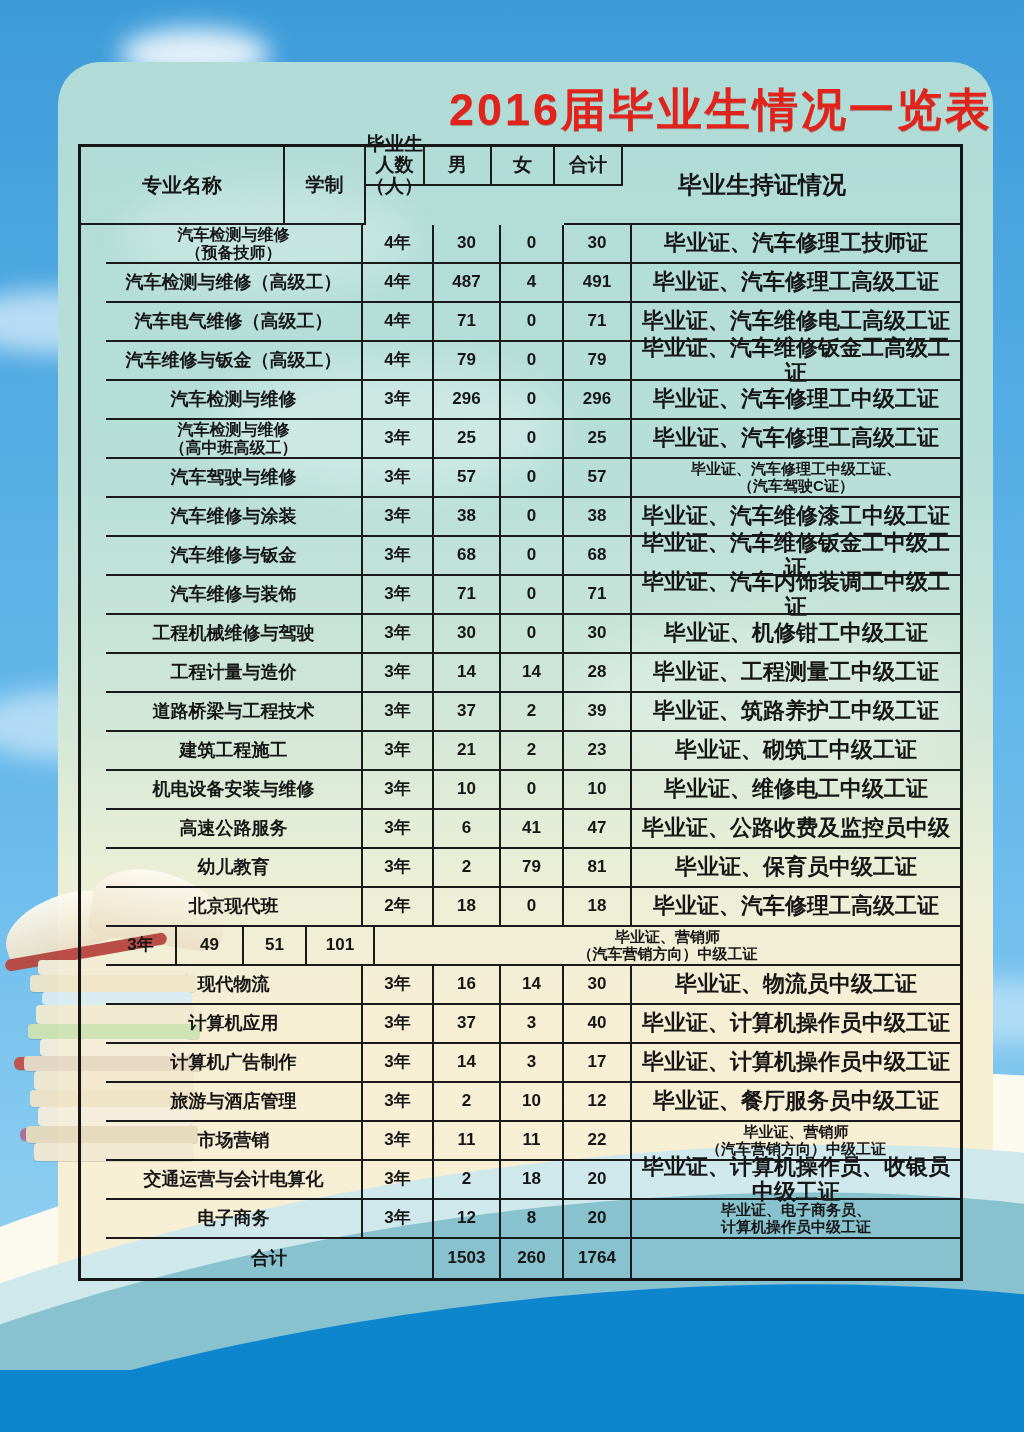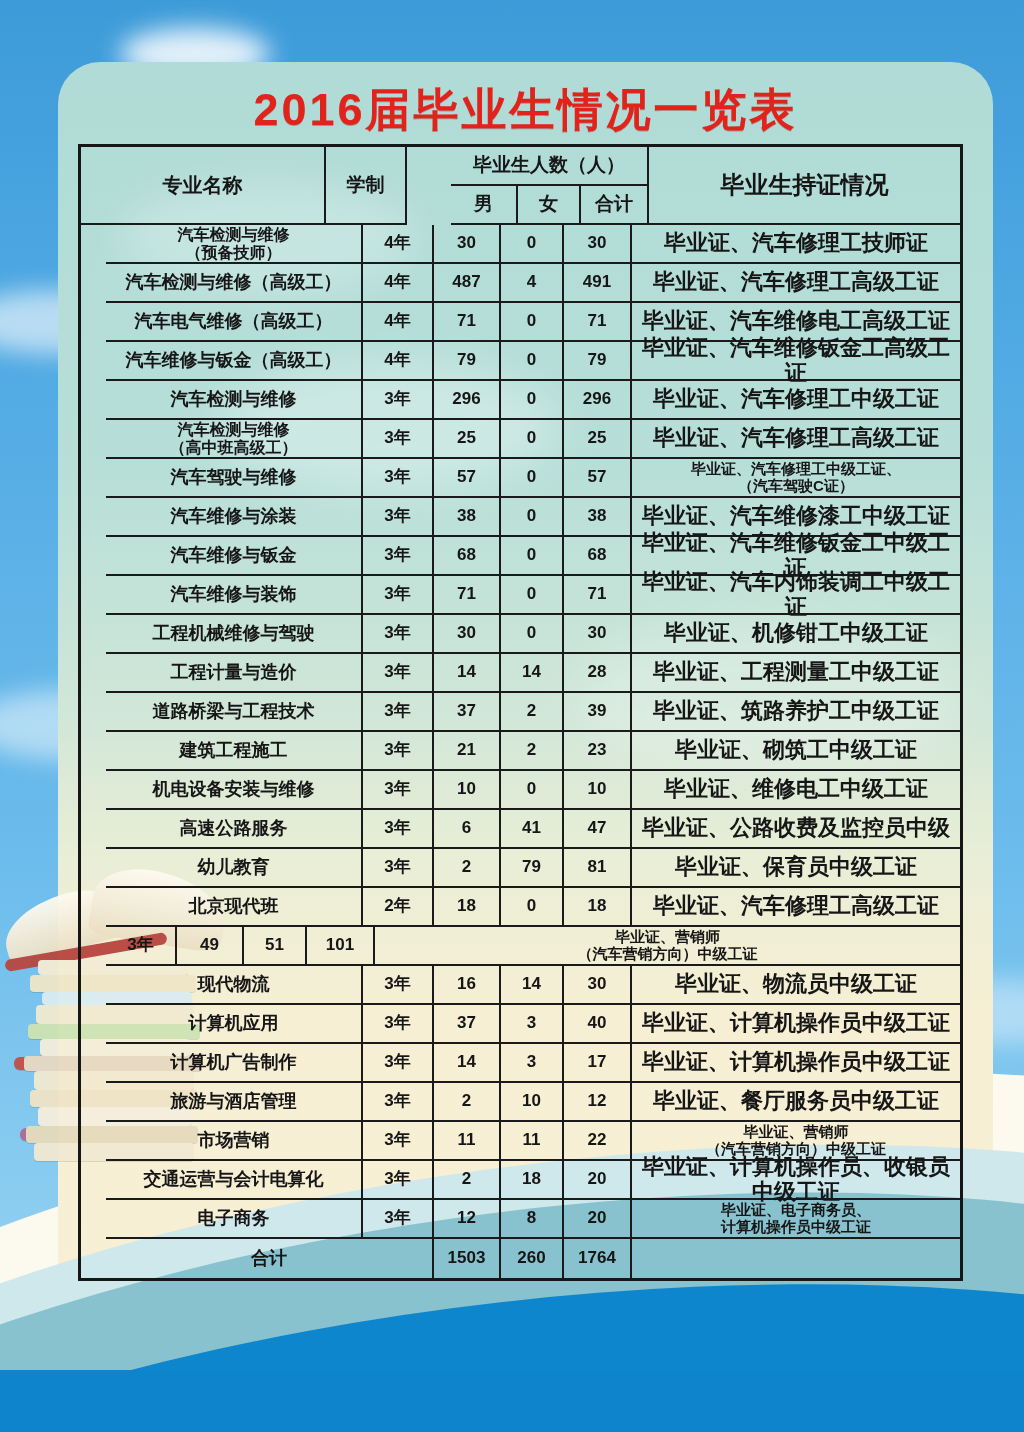--- a/index.html
+++ b/index.html
@@ -26,21 +26,21 @@
   .sw-blue{left:-460px;top:1300px;width:2000px;height:700px;background:#0e86cd;transform:rotate(-6.5deg);z-index:7;}
   .bottom-band{position:absolute;left:0;bottom:0;width:100%;height:62px;background:#0d84cb;z-index:7;}
   
   .panel{position:absolute;left:58px;top:62px;width:935px;height:1283px;border-radius:42px;z-index:3;overflow:hidden;
     background:linear-gradient(180deg,#b0dbd6 0%,#b7dfd8 32%,#cfe6d8 50%,#e9eed6 62%,#f6efd4 74%,#f7f0d4 100%);}
   .panel .haze{position:absolute;background:#ffffff;border-radius:50%;filter:blur(20px);}
   .hz1{left:160px;top:300px;width:340px;height:130px;opacity:.30;}
   .hz2{left:520px;top:560px;width:380px;height:150px;opacity:.22;}
   .hz3{left:60px;top:120px;width:300px;height:110px;opacity:.25;}
   
-  .title{position:absolute;left:58px;top:80px;width:935px;text-align:center;z-index:10;
+  .title{position:absolute;left:58px;top:80px;width:935px;text-align:right;z-index:10;
     font-size:45px;font-weight:bold;letter-spacing:3px;color:#e2231b;
     text-shadow:0 1px 0 rgba(140,10,5,.35);}
   
   .books{position:absolute;left:0;top:860px;width:245px;height:312px;z-index:4;opacity:.95;}
   .books div{position:absolute;}
   .wing{background:linear-gradient(180deg,#fdfbf1,#ebdfc3);}
   .w1{left:2px;top:36px;width:118px;height:56px;border-radius:90% 60% 20% 30%/100% 70% 20% 30%;transform:rotate(-16deg);}
   .w2{left:92px;top:12px;width:134px;height:72px;border-radius:60% 90% 30% 20%/70% 100% 30% 20%;transform:rotate(9deg);}
   .spine{left:4px;top:86px;width:164px;height:12px;background:#b8463f;border-radius:6px;transform:rotate(-10deg);}
   .slab{border-radius:4px;box-shadow:0 1px 0 rgba(0,0,0,.12);}
@@ -57,23 +57,23 @@
   .s10{left:38px;top:247px;width:154px;height:19px;background:#f5eedd;}
   .cap2{left:20px;top:268px;width:26px;height:13px;background:#b06a9a;border-radius:6px;}
   .s11{left:26px;top:266px;width:172px;height:17px;background:#e6dabc;}
   .s12{left:34px;top:283px;width:160px;height:18px;background:#f1e9d2;}
   
   .table{position:absolute;left:78px;top:144px;width:885px;z-index:10;
     border:3px solid #161616;box-sizing:border-box;color:#161616;}
   .cell{border-right:2px solid #1a1a1a;border-bottom:2px solid #1a1a1a;box-sizing:border-box;
     display:flex;align-items:center;justify-content:center;text-align:center;flex-direction:column;line-height:1.1;}
   .thead{display:flex;height:78px;font-weight:bold;}
-  .h-major{width:245px;font-size:20px;}
+  .h-major{width:204px;font-size:20px;}
   .h-years{width:81px;font-size:19px;}
-  .h-mid{width:198px;display:flex;flex-direction:column;padding-left:44px;}
+  .h-mid{width:198px;display:flex;flex-direction:row;}
   .h-group{height:39px;font-size:19px;}
   .h-sub{display:flex;height:39px;}
   .h-m{width:67px;font-size:19px;}
   .h-f{width:63px;font-size:19px;}
   .h-t{width:68px;font-size:19px;}
   .h-cert{flex:1;font-size:24px;border-right:none;}
   .tr{display:flex;height:39px;padding-left:25px;}
   .c-name{width:257px;font-weight:bold;font-size:18px;}
   .c-name.two{font-size:16px;}
   .c-years{width:71px;font-size:17px;font-weight:bold;}

